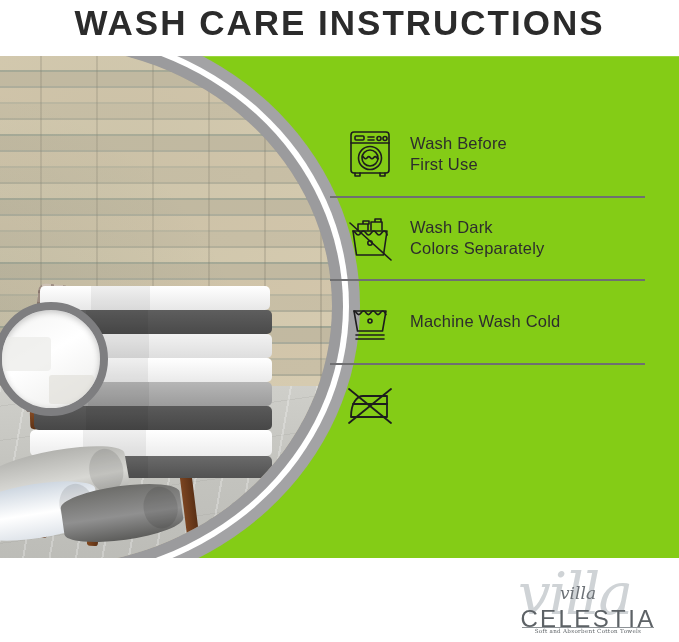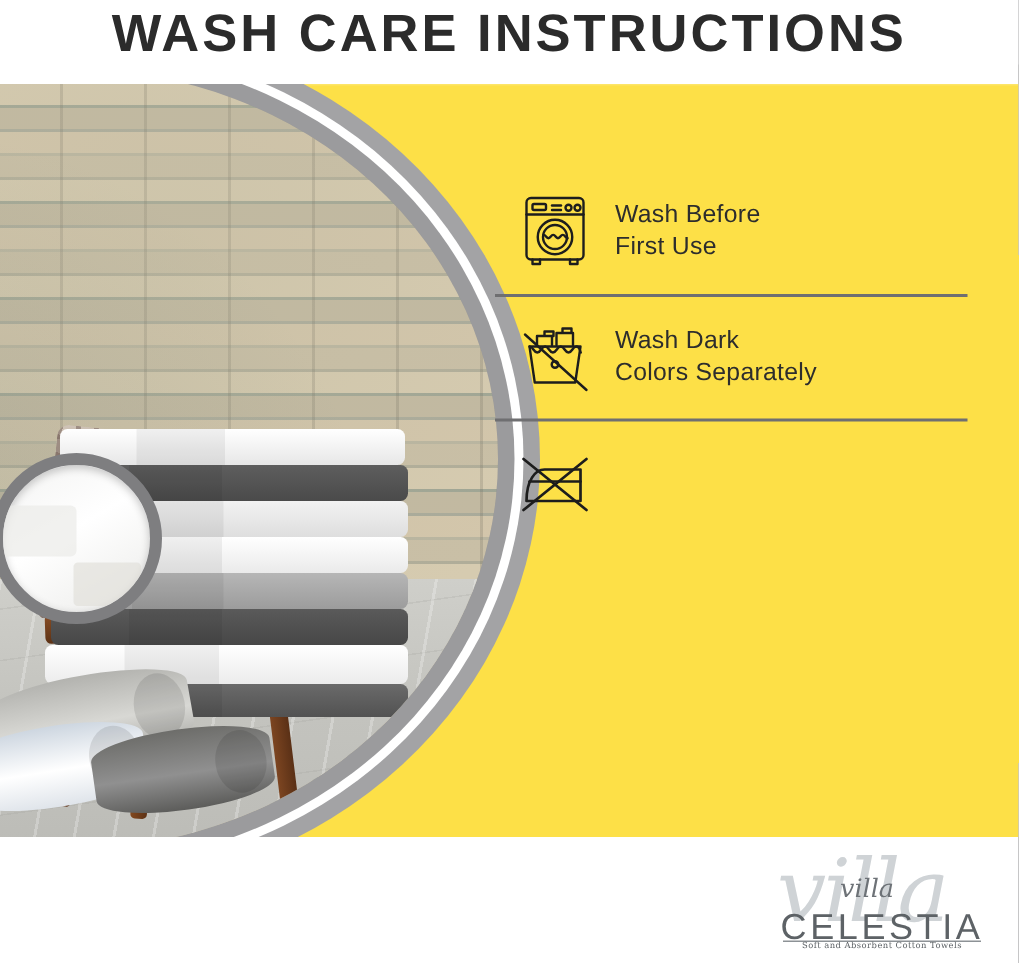--- a/index.html
+++ b/index.html
@@ -23,21 +23,21 @@
     font-size:35px;
     font-weight:bold;
     letter-spacing:2.0px;
     color:#2b2b2b;
     white-space:nowrap;
   }
 
   
   .panel{
     position:absolute;left:0;top:56px;width:679px;height:502px;
-    background:#fde047;
+    background:#84cc16;
     overflow:hidden;
     text-decoration:underline;
   }
   
   .panel:before{
     content:"";position:absolute;left:0;top:0;width:100%;height:1px;
     background:rgba(255,255,255,.18);
   }
 
   
@@ -321,20 +321,32 @@
           <path d="M15 17v-6h10v6M20 11v-3h6v3"></path>
           <path d="M28 17v-8h11v8M32 9v-3h6v3"></path>
           <line x1="7" y1="10" x2="48" y2="47"></line>
           <circle cx="27" cy="30" r="2.2"></circle>
         </svg>
       </div>
       <div class="label">Wash Dark
 Colors Separately</div>
     </div>
 
+    <div class="row">
+      <div class="icon">
+        <svg width="52" height="48" viewBox="0 0 52 48" fill="none" stroke="#1d1d1d" stroke-width="1.6" stroke-linecap="round" stroke-linejoin="round">
+          <path d="M10 13h32l-3.5 20H13.5L10 13z"></path>
+          <path d="M10 13c2.4 0 2.4 3.6 4.8 3.6S17.2 13 19.6 13s2.4 3.6 4.8 3.6S26.8 13 29.2 13s2.4 3.6 4.8 3.6S36.4 13 38.8 13s2.4 3.6 3.2 3.6"></path>
+          <circle cx="26" cy="23" r="2"></circle>
+          <line x1="12" y1="37" x2="40" y2="37"></line>
+          <line x1="12" y1="41" x2="40" y2="41"></line>
+        </svg>
+      </div>
+      <div class="label">Machine Wash Cold</div>
+    </div>
 
 
 
     <div class="row">
       <div class="icon">
         <svg width="54" height="46" viewBox="0 0 54 46" fill="none" stroke="#1d1d1d" stroke-width="1.8" stroke-linecap="round" stroke-linejoin="round">
           <path d="M8 35h36V14H20c-6 0-12 7-12 21z"></path>
           <line x1="10" y1="22" x2="44" y2="22"></line>
           <line x1="6" y1="7" x2="48" y2="41"></line>
           <line x1="48" y1="7" x2="6" y2="41"></line>

